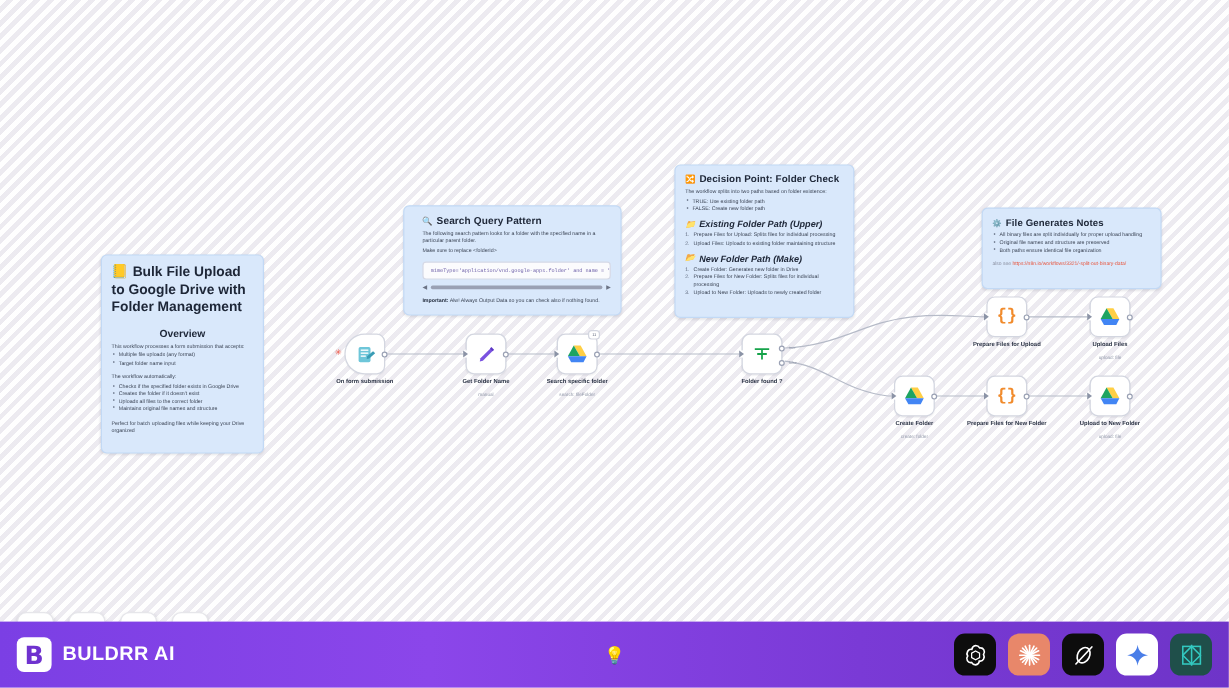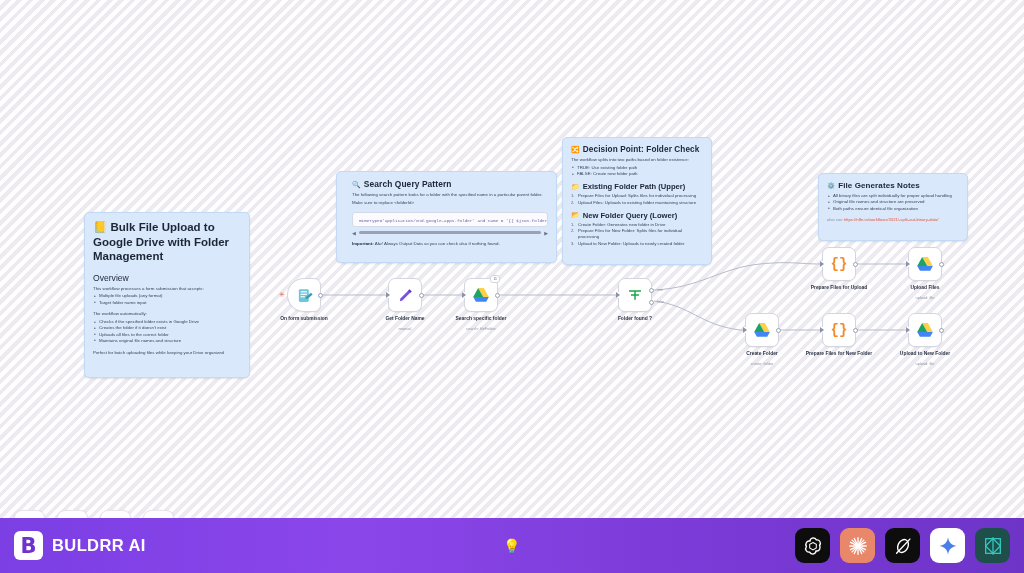--- a/index.html
+++ b/index.html
@@ -41,31 +41,31 @@
     position:relative; padding-left:6px;
   }
   .note li:before{
     content:"•"; position:absolute; left:1px; top:-0.5px; font-size:5px; color:#5a6478;
   }
   .note ol { list-style:none; counter-reset:n; }
   .note ol li { padding-left:7px; }
   .note ol li:before{ counter-increment:n; content:counter(n)"."; font-size:4.2px; left:0; top:0; }
   .note .sect-title {
     font-size:7.6px; font-weight:700; color:#20293a;
-    display:flex; align-items:center; gap:3px; margin:5px 0 2px;
+    display:flex; align-items:center; gap:3px; margin:5px 0 2px;font-style:italic;
   }
   .spacer { height:3px; }
 
   
-  #note-overview { left:84px; top:212px; width:166px; height:166px; }
+  #note-overview { left:84px; top:212px; width:136px; height:166px; }
   #note-overview h3 { font-size:11.5px; line-height:14.5px; color:#1d2637; font-weight:700; }
-  #note-overview .ovr { font-size:8.6px; font-weight:400; color:#1d2637; margin:9px 0 3px; }
-
-  
-  #note-search { left:336px; top:171px; width:221px; height:92px;padding-left:15px; }
+  #note-overview .ovr { font-size:8.6px; font-weight:700; color:#1d2637; margin:9px 0 3px;text-align:center; }
+
+  
+  #note-search { left:336px; top:171px; width:182px; height:92px;padding-left:15px; }
   .code-box {
     margin-top:6px; background:#fbfbfd; border:1px solid #d6d9e6; border-radius:3px;
     padding:5px 6px 3px;
     font-family:"Liberation Mono", monospace; font-size:4.3px; color:#6d5fa8;
     white-space:nowrap; overflow:hidden;
   }
   .scroller { display:flex; align-items:center; gap:3px; margin-top:3px; }
   .scroller .bar { flex:1; height:3px; background:#9aa1b4; border-radius:2px; }
   .scroller .arw { font-size:5px; color:#6b7385; }
   .note .imp { font-size:4.4px; line-height:6px; color:#3b4455; margin-top:5px; }
@@ -237,21 +237,21 @@
       <div class="sect-title">
         <span style="font-size:7px">📁</span>
         <span>Existing Folder Path (Upper)</span>
       </div>
       <ol>
         <li>Prepare Files for Upload: Splits files for individual processing</li>
         <li>Upload Files: Uploads to existing folder maintaining structure</li>
       </ol>
       <div class="sect-title">
         <span style="font-size:7px">📂</span>
-        <span>New Folder Query (Lower)</span>
+        <span>New Folder Path (Make)</span>
       </div>
       <ol>
         <li>Create Folder: Generates new folder in Drive</li>
         <li>Prepare Files for New Folder: Splits files for individual processing</li>
         <li>Upload to New Folder: Uploads to newly created folder</li>
       </ol>
     </div>
 
     <div class="note note-blue" id="note-files">
       <div class="note-title">

